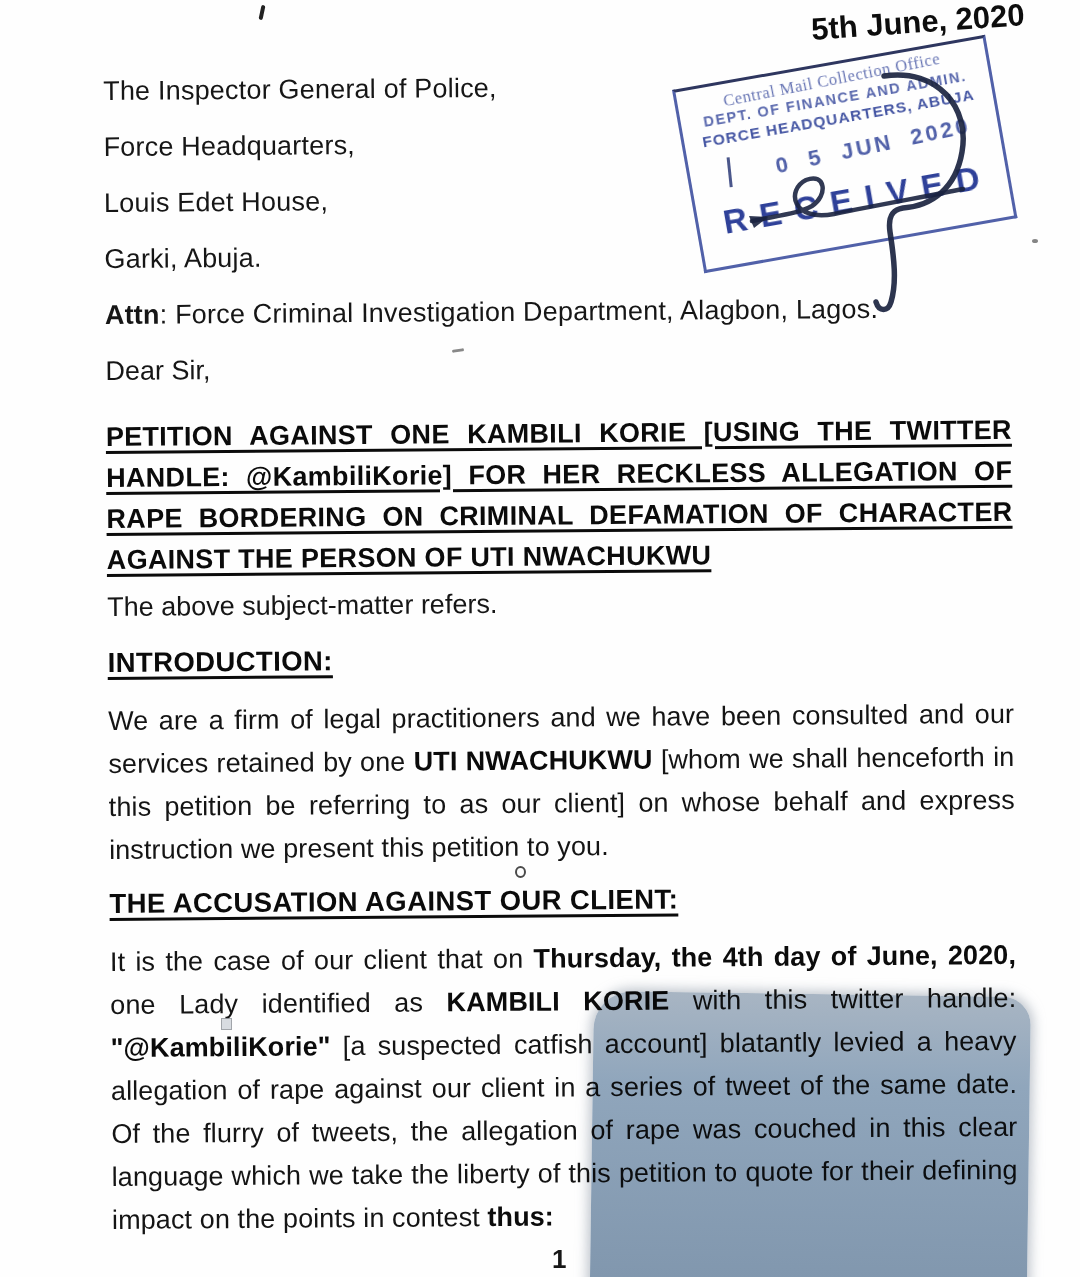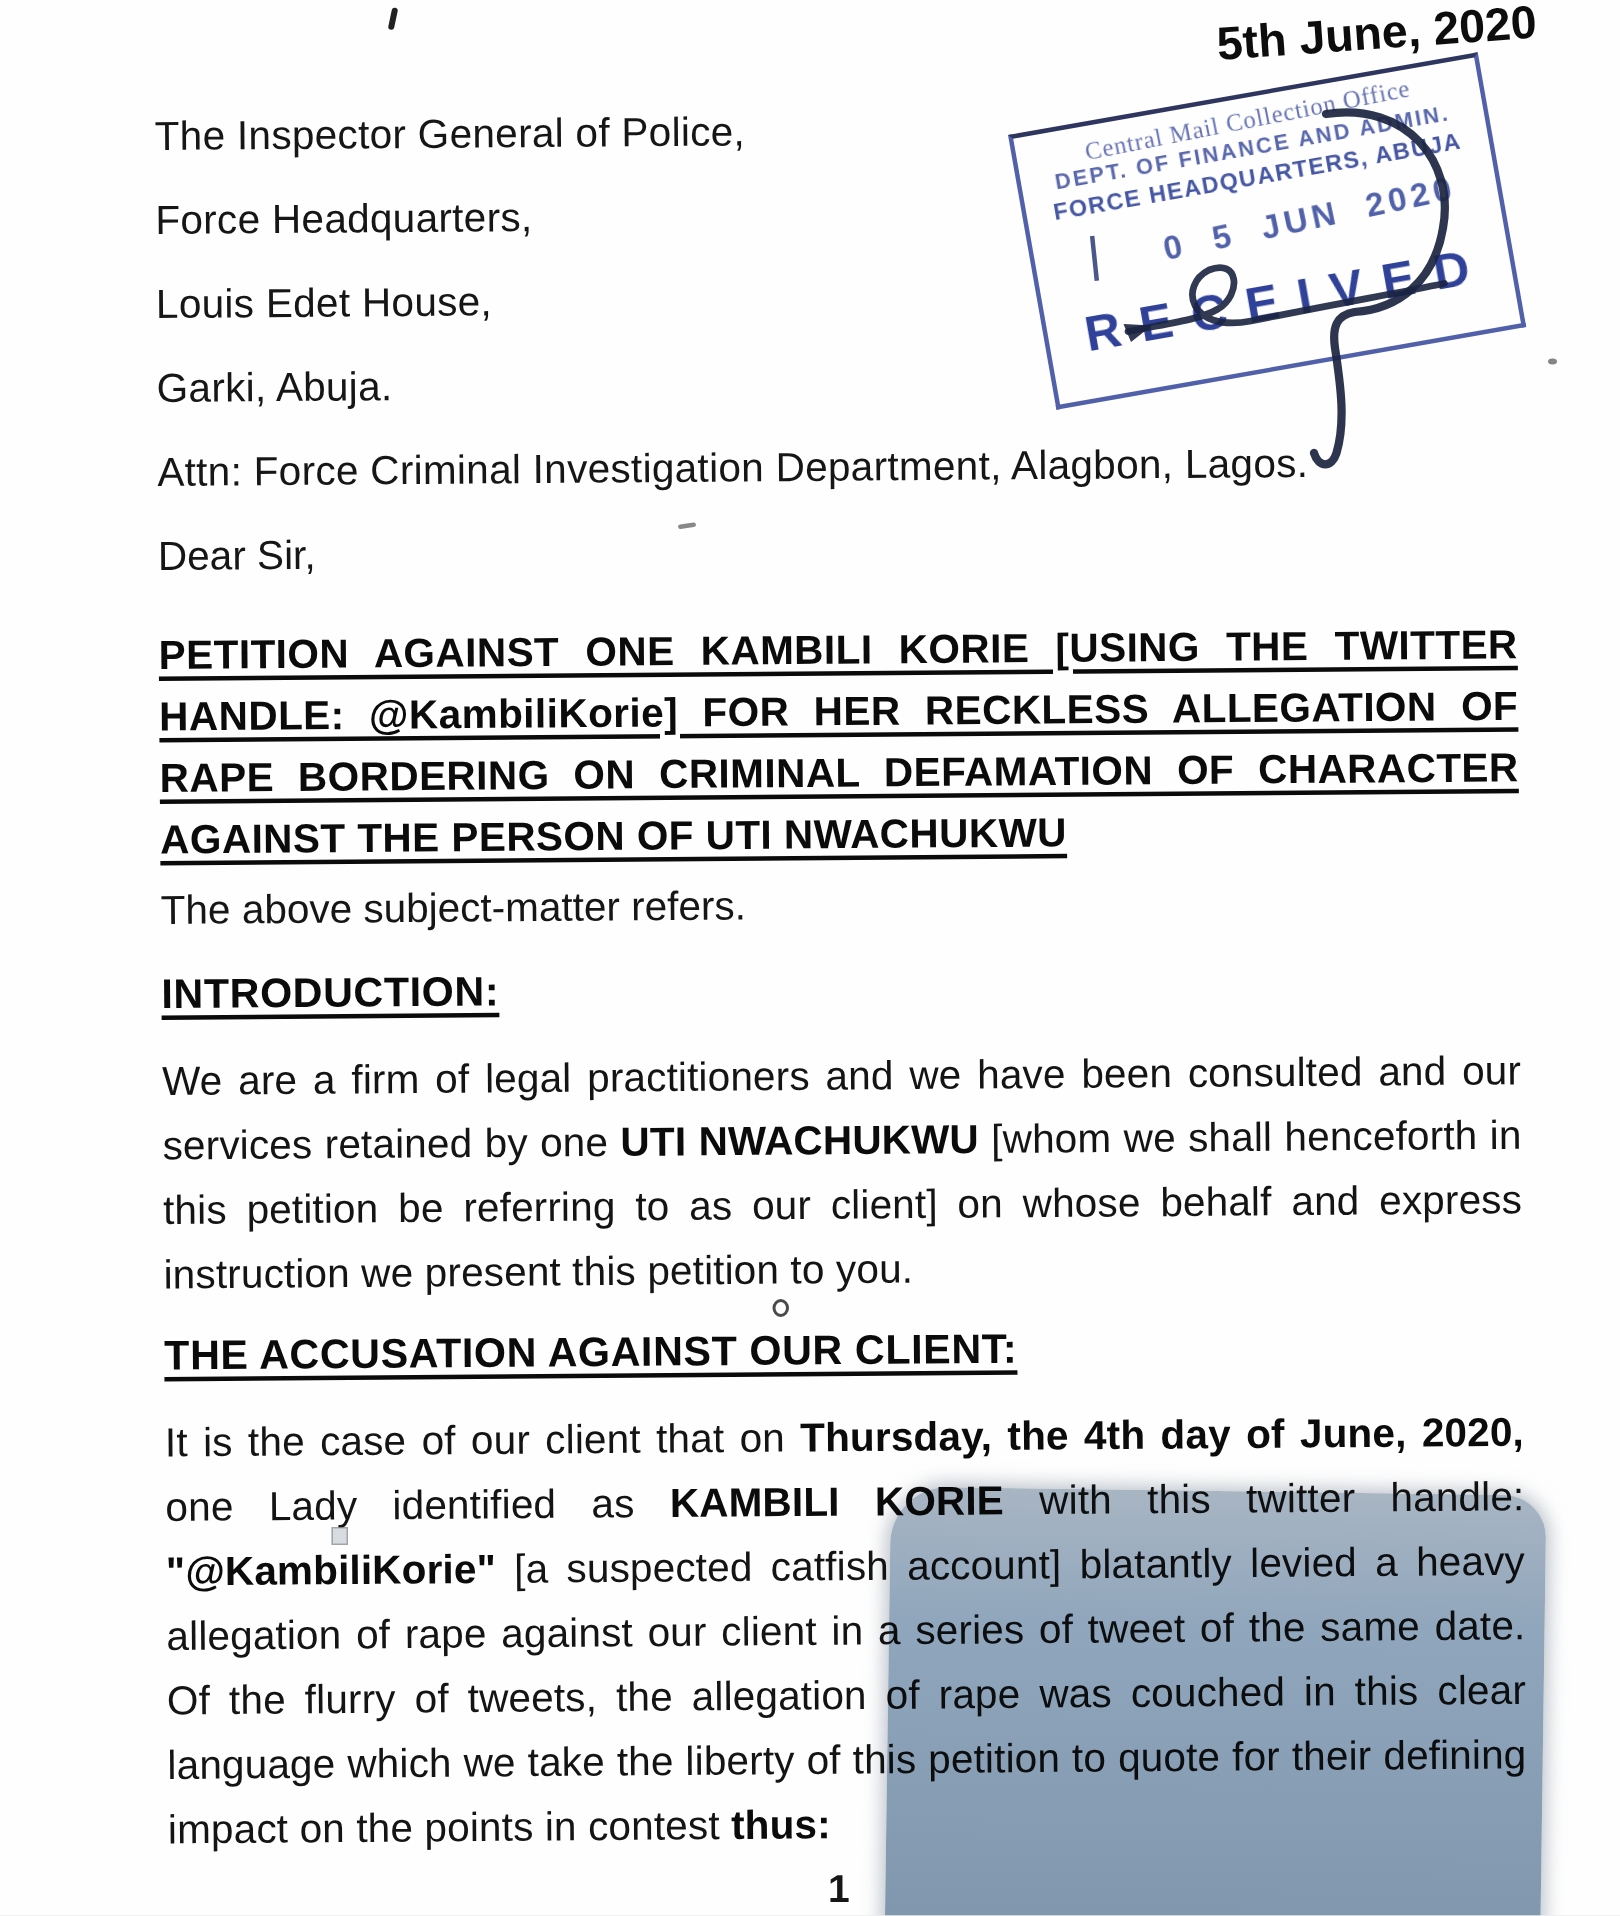--- a/index.html
+++ b/index.html
@@ -8,21 +8,21 @@
     background:#fefefe; overflow:hidden; color:#161616;
     font-family:"Liberation Sans","DejaVu Sans",sans-serif;
   }
   
   .main {
     position:absolute; left:103px; top:76px; width:906px;
     transform:rotate(-0.45deg); transform-origin:0 0;
   }
   .addr-line { font-size:27px; line-height:31px; margin-bottom:25px; letter-spacing:0.2px; }
   .attn-line { font-size:27px; line-height:31px; margin-bottom:25px; letter-spacing:0.2px; }
-  .attn-line b { font-weight:400; }
+  .attn-line b { font-weight:700; }
   .salutation { font-size:27px; line-height:31px; }
   .subject { margin-top:30px; }
   .subject-line {
     font-size:27px; font-weight:700; line-height:41px; color:#0b0b0b;
     text-align:justify; text-align-last:justify; letter-spacing:0.3px;
     text-decoration:underline; text-decoration-thickness:3px; text-underline-offset:5px;
   }
   .subject-line.last { text-align-last:left; }
   .refers { margin-top:11px; font-size:27px; line-height:31px; }
   .section-heading {

